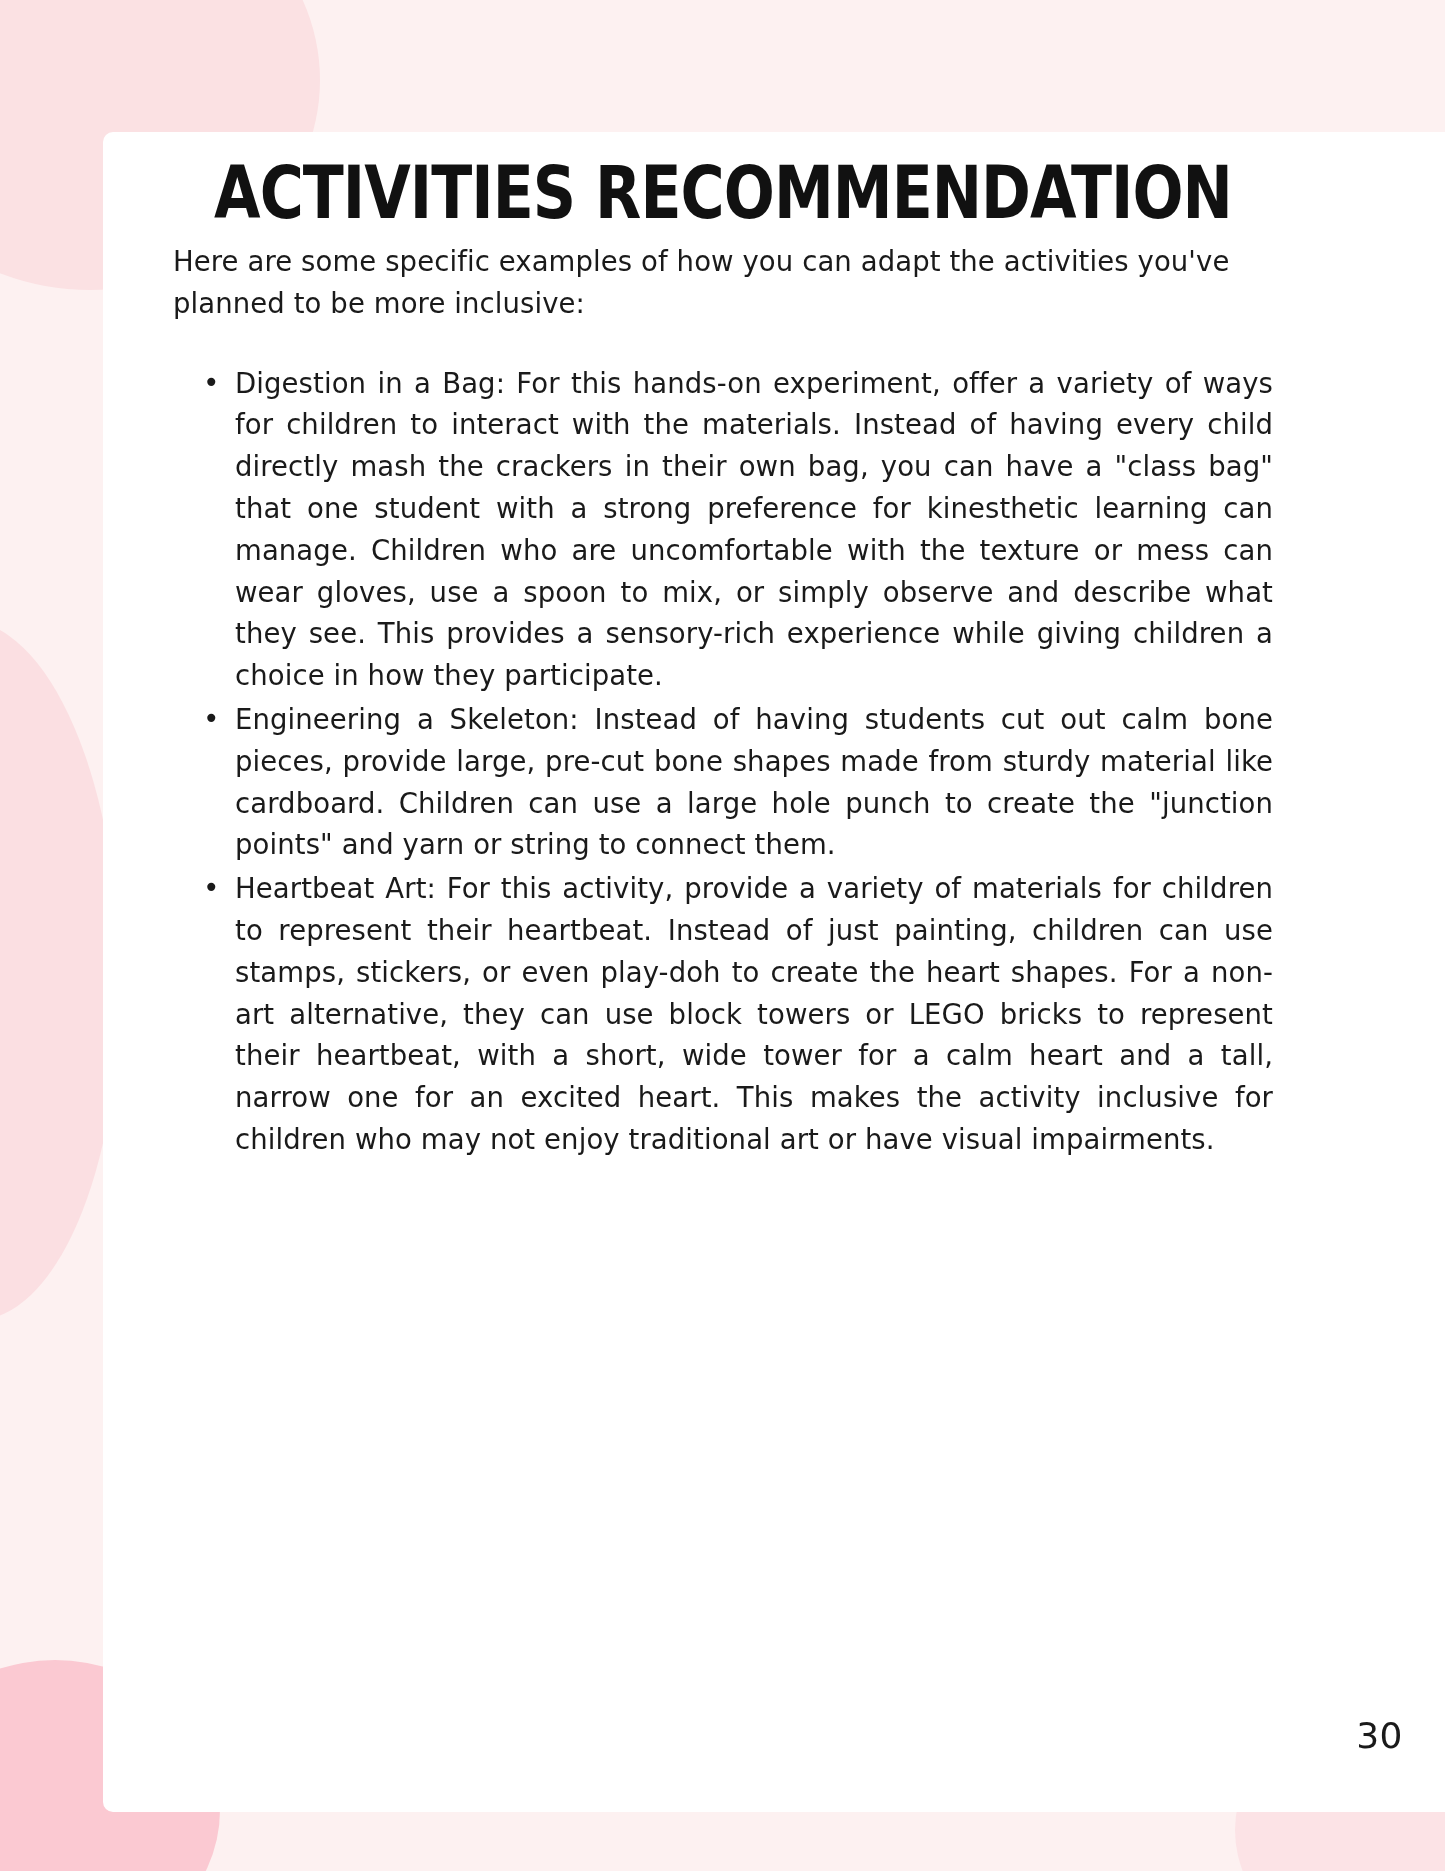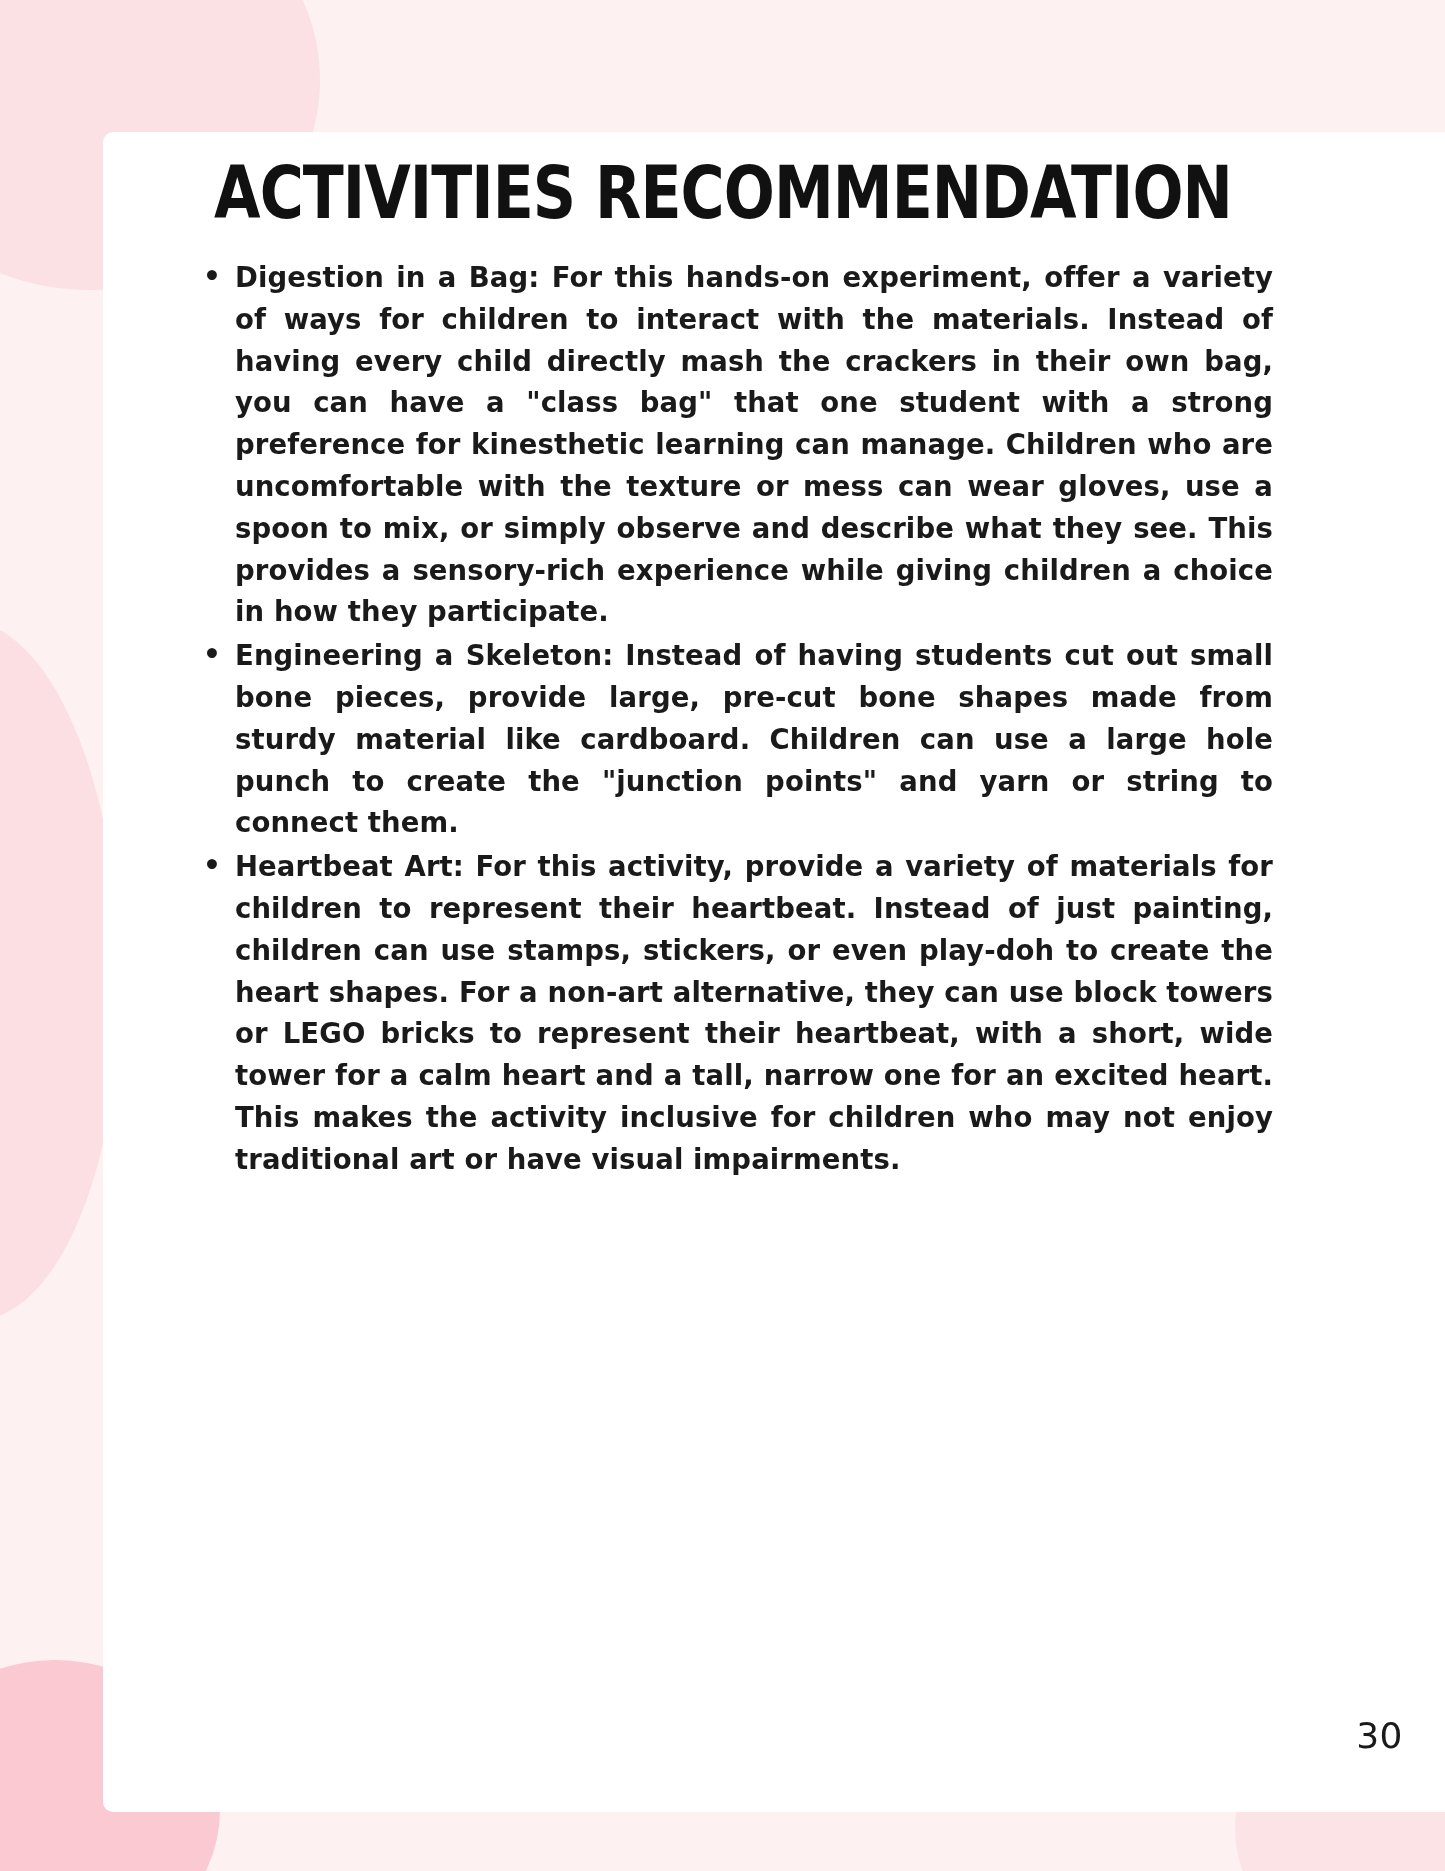--- a/index.html
+++ b/index.html
@@ -124,21 +124,20 @@
   }
   ul.bullets li {
     position: relative;
     font-size: 27.5px;
     line-height: 1.52;
     color: #1a1a1a;
     text-align: justify;
     text-justify: inter-word;
     margin-bottom: 2px;
     letter-spacing: 0.1px;
-    font-weight: bold;
   }
   ul.bullets li::before {
     content: "•";
     position: absolute;
     left: -32px;
     top: -1px;
     font-size: 28px;
     color: #1a1a1a;
   }
 
@@ -161,23 +160,24 @@
   <div class="blob blob-right-mid"></div>
   <div class="blob blob-right-low"></div>
   <div class="blob blob-bottom-right"></div>
 </div>
 
 <div class="page-card">
   <div class="content">
 
     <h1 class="page-title">ACTIVITIES RECOMMENDATION</h1>
 
+    <p class="intro">Here are some specific examples of how you can adapt the activities you've planned to be more inclusive:</p>
 
     <ul class="bullets">
       <li>Digestion in a Bag: For this hands-on experiment, offer a variety of ways for children to interact with the materials. Instead of having every child directly mash the crackers in their own bag, you can have a "class bag" that one student with a strong preference for kinesthetic learning can manage. Children who are uncomfortable with the texture or mess can wear gloves, use a spoon to mix, or simply observe and describe what they see. This provides a sensory-rich experience while giving children a choice in how they participate.</li>
-      <li>Engineering a Skeleton: Instead of having students cut out small bone pieces, provide large, pre-cut bone shapes made from sturdy material like cardboard. Children can use a large hole punch to create the "junction points" and yarn or string to connect them.</li>
+      <li>Engineering a Skeleton: Instead of having students cut out calm bone pieces, provide large, pre-cut bone shapes made from sturdy material like cardboard. Children can use a large hole punch to create the "junction points" and yarn or string to connect them.</li>
       <li>Heartbeat Art: For this activity, provide a variety of materials for children to represent their heartbeat. Instead of just painting, children can use stamps, stickers, or even play-doh to create the heart shapes. For a non-art alternative, they can use block towers or LEGO bricks to represent their heartbeat, with a short, wide tower for a calm heart and a tall, narrow one for an excited heart. This makes the activity inclusive for children who may not enjoy traditional art or have visual impairments.</li>
     </ul>
 
   </div>
 
   <div class="page-number">30</div>
 </div>
 
 </body></html>

